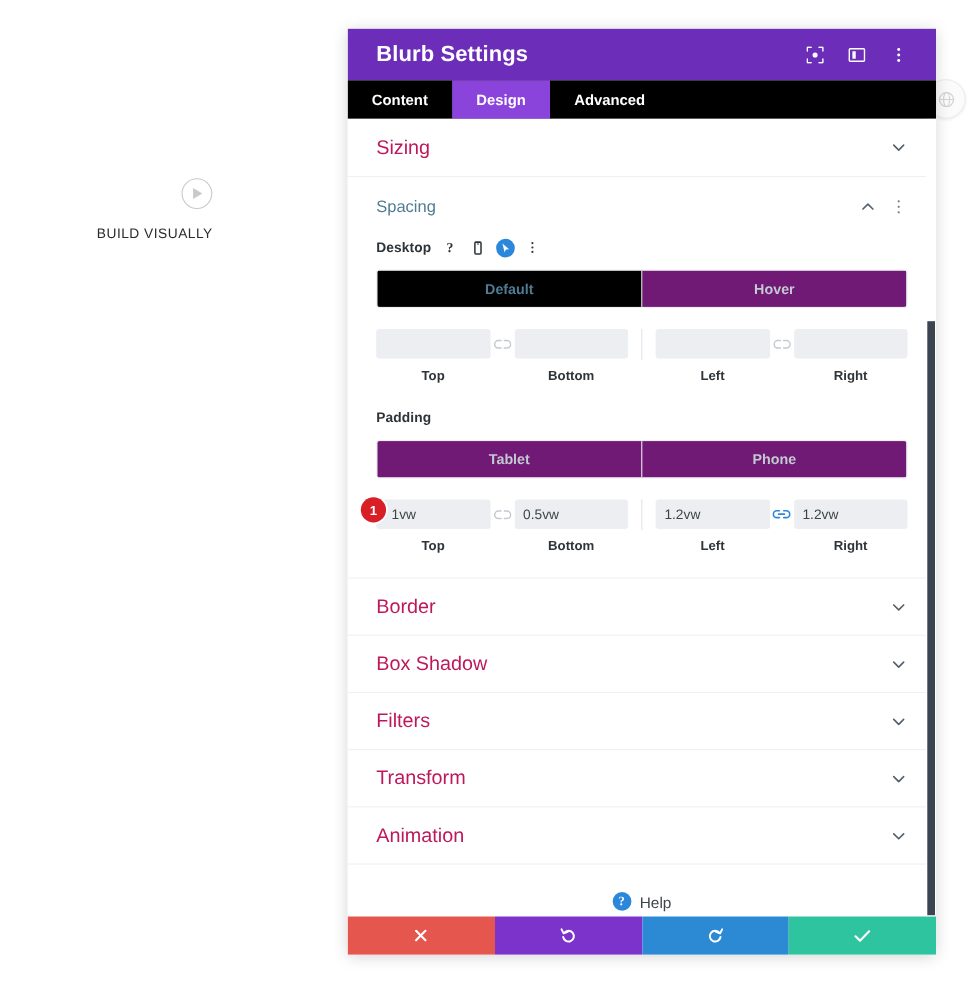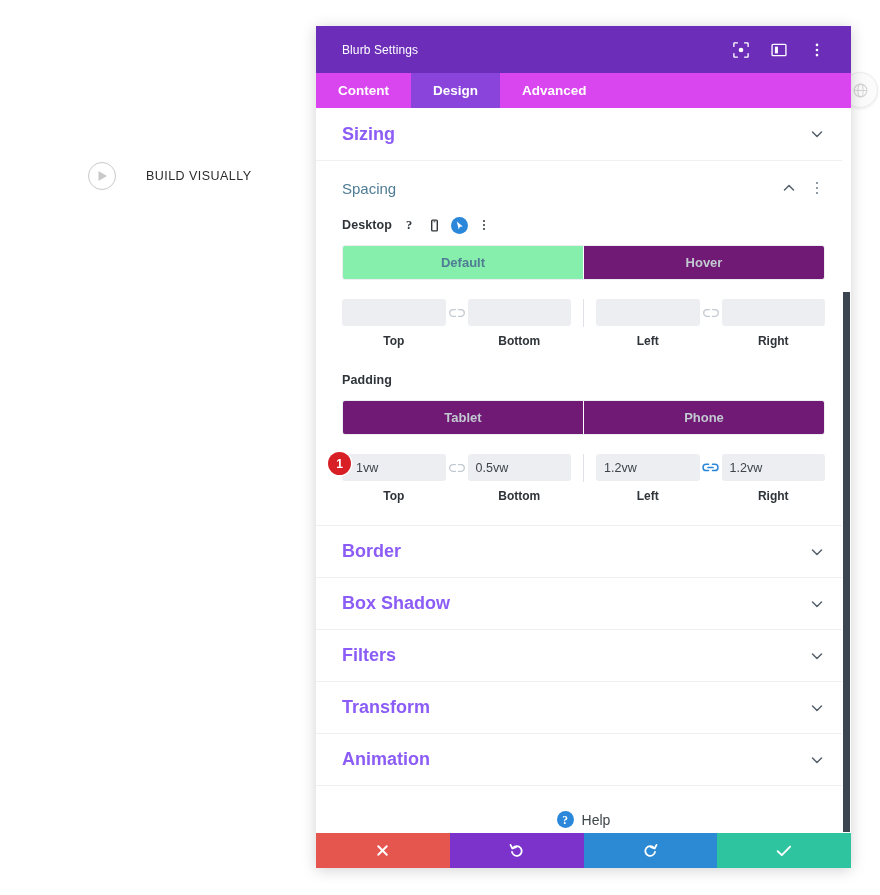--- a/index.html
+++ b/index.html
@@ -7,21 +7,21 @@
     width: 880px; height: 895px;
     background: #ffffff;
     font-family: "Liberation Sans", sans-serif;
     overflow: hidden;
   }
 
   
   #build-visually {
     position: absolute;
     left: 88px; top: 162px;
-    display: flex; align-items: center; gap: 30px;
+    display: flex; align-items: flex-end; gap: 15px; flex-direction: column;
   }
   #build-visually .play-circle {
     width: 28px; height: 28px; border-radius: 50%;
     border: 1.6px solid #c9c9c9;
     display: flex; align-items: center; justify-content: center;
   }
   #build-visually .play-circle svg { display: block; }
   #build-visually .bv-label {
     font-size: 12.5px; letter-spacing: .45px;
     color: #2b2b2b; font-weight: 400; white-space: nowrap;
@@ -47,33 +47,33 @@
     overflow: hidden;
   }
 
   
   .panel-header {
     height: 47px; background: #6c2eb9;
     display: flex; align-items: center;
     padding: 0 25px 0 26px; flex: 0 0 auto;
   }
   .panel-title {
-    color: #fff; font-size: 12px; font-weight: normal;
+    color: #fff; font-size: 20px; font-weight: bold;
     letter-spacing: .1px; flex: 1;
   }
   .header-icons { display: flex; align-items: center; gap: 20px; }
   .header-icons .hicon {
     width: 18px; height: 18px;
     display: flex; align-items: center; justify-content: center;
     cursor: pointer;
   }
 
   
   .tab-bar {
-    height: 35px; background: #d946ef;
+    height: 35px; background: #000000;
     display: flex; align-items: stretch; flex: 0 0 auto;
   }
   .tab-bar .tab {
     padding: 0 22px;
     display: flex; align-items: center; justify-content: center;
     color: #ffffff; font-size: 13.5px; font-weight: bold;
     cursor: pointer; white-space: nowrap;
   }
   .tab-bar .tab.active { background: #8b44db; }
 
@@ -100,21 +100,21 @@
   }
 
   
   .toggle-row {
     height: 52px; padding: 0 26px;
     display: flex; align-items: center;
     border-bottom: 1px solid #f0f0f0;
     cursor: pointer;
   }
   .toggle-row .toggle-label {
-    flex: 1; font-size: 18px; color: #8b5cf6; font-weight: 700;
+    flex: 1; font-size: 18px; color: #be185d; font-weight: 400;
   }
   .chev {
     width: 16px; height: 16px;
     display: flex; align-items: center; justify-content: center;
   }
   .dots-v {
     width: 16px; height: 18px; margin-left: 12px;
     display: flex; flex-direction: column; align-items: center;
     justify-content: center; gap: 2.5px; cursor: pointer;
   }
@@ -171,21 +171,21 @@
   }
   .state-tabs .st {
     flex: 1; height: 33px;
     display: flex; align-items: center; justify-content: center;
     font-size: 13px; font-weight: bold; color: #c3c9d1;
     background: #701a75; cursor: pointer;
     border-right: 1px solid #ffffff;
   }
   .state-tabs .st:last-child { border-right: none; }
   .state-tabs .st.active {
-    background: #86efac; color: #4f7c94;
+    background: #000000; color: #4f7c94;
   }
 
   
   .spacing-grid {
     display: flex; align-items: flex-start; width: 100%;
   }
   .sp-pair { flex: 1 1 0; display: flex; align-items: flex-start; }
   .sp-divider {
     width: 1px; height: 28px; background: #dfe3e8;
     margin: 0 12px; flex: 0 0 auto;

